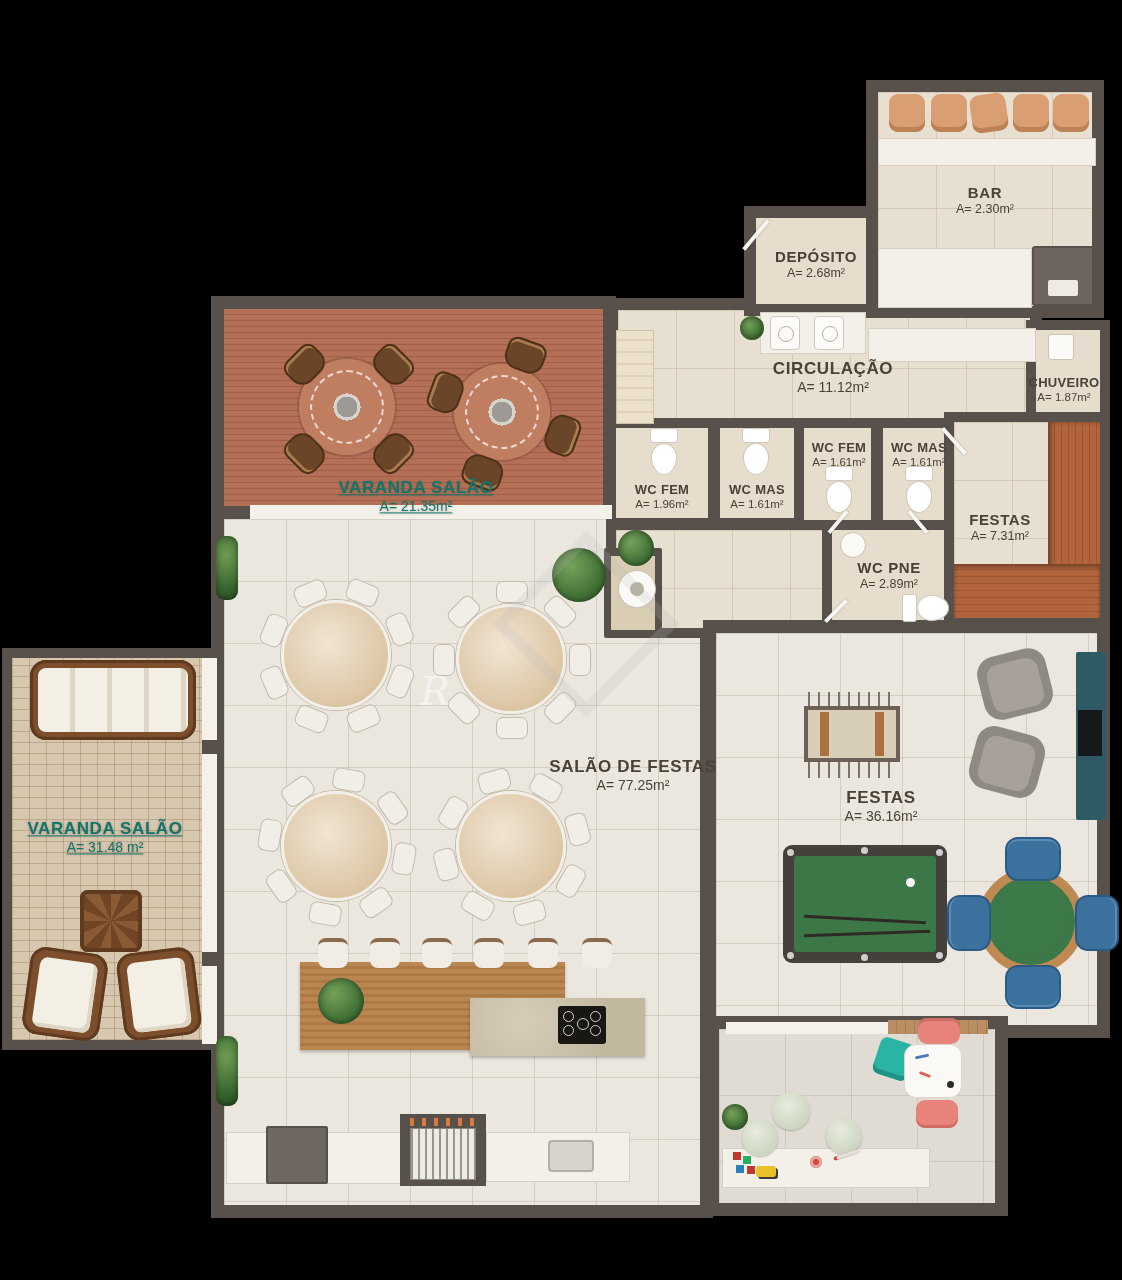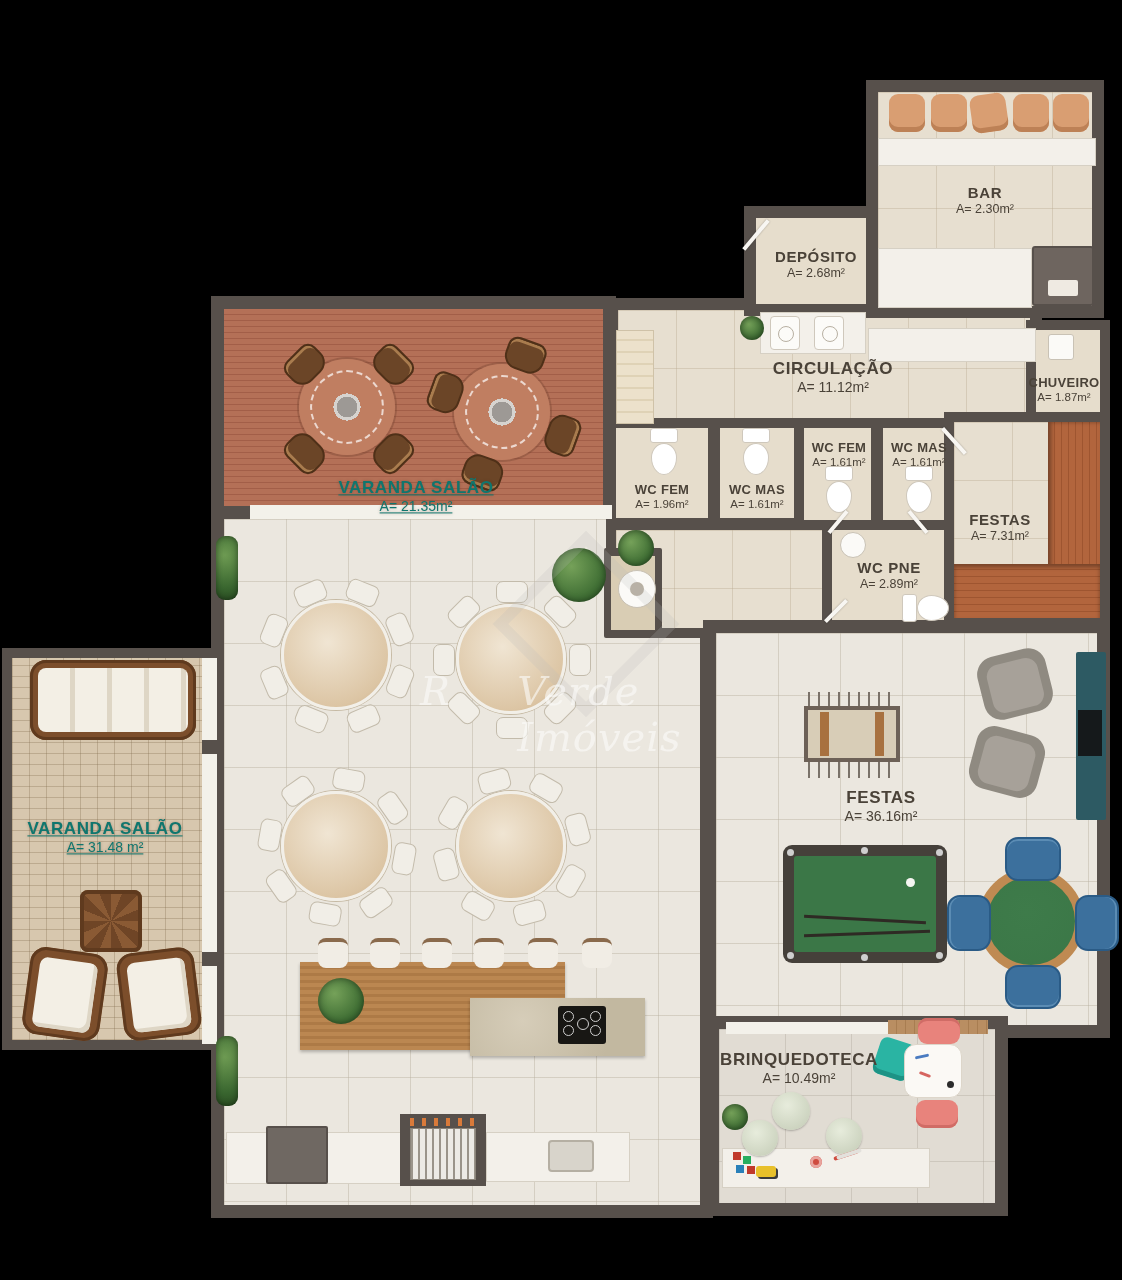--- a/index.html
+++ b/index.html
@@ -323,27 +323,27 @@
   <div class="item" style="left:836px;top:1152px;width:26px;height:4px;background:#e3e1dc;border-radius:2px;transform:rotate(-18deg);box-shadow:-3px 0 0 #cf4b3f;z-index:13;"></div>
 
   <div class="lbl white" style="left:416px;top:497px;">
     <div class="nm">VARANDA SALÃO</div>
     <div class="ar">A= 21.35m²</div>
   </div>
   <div class="lbl white" style="left:105px;top:838px;">
     <div class="nm">VARANDA SALÃO</div>
     <div class="ar">A= 31.48 m²</div>
   </div>
+  <div class="lbl" style="left:633px;top:776px;">
+    <div class="nm">SALÃO DE FESTAS</div>
+    <div class="ar">A= 77.25m²</div>
+  </div>
   <div class="lbl" style="left:881px;top:807px;">
     <div class="nm">FESTAS</div>
     <div class="ar">A= 36.16m²</div>
-  </div>
-  <div class="lbl" style="left:799px;top:1069px;">
-    <div class="nm">BRINQUEDOTECA</div>
-    <div class="ar">A= 10.49m²</div>
   </div>
   <div class="lbl" style="left:833px;top:378px;">
     <div class="nm">CIRCULAÇÃO</div>
     <div class="ar">A= 11.12m²</div>
   </div>
   <div class="lbl mid" style="left:985px;top:200px;">
     <div class="nm">BAR</div>
     <div class="ar">A= 2.30m²</div>
   </div>
   <div class="lbl mid" style="left:816px;top:264px;">
@@ -376,17 +376,16 @@
   </div>
   <div class="lbl sm" style="left:757px;top:497px;">
     <div class="nm">WC MAS</div>
     <div class="ar">A= 1.61m²</div>
   </div>
 
   <div class="wm" style="left:420px;top:552px;width:360px;height:180px;">
     <div style="position:absolute;left:100px;top:6px;width:110px;height:110px;border:11px solid rgba(185,185,185,.20);transform:rotate(45deg);"></div>
     <div style="position:absolute;left:0;top:116px;width:360px;display:flex;align-items:baseline;font-family:'DejaVu Serif',serif;font-style:italic;color:rgba(252,252,250,.60);font-size:40px;letter-spacing:1px;">
       <span>R</span>
-      <span style="margin-left:66px;">Verde Imóveis</span>
     </div>
   </div>
 
 </div>
 
 </body></html>

